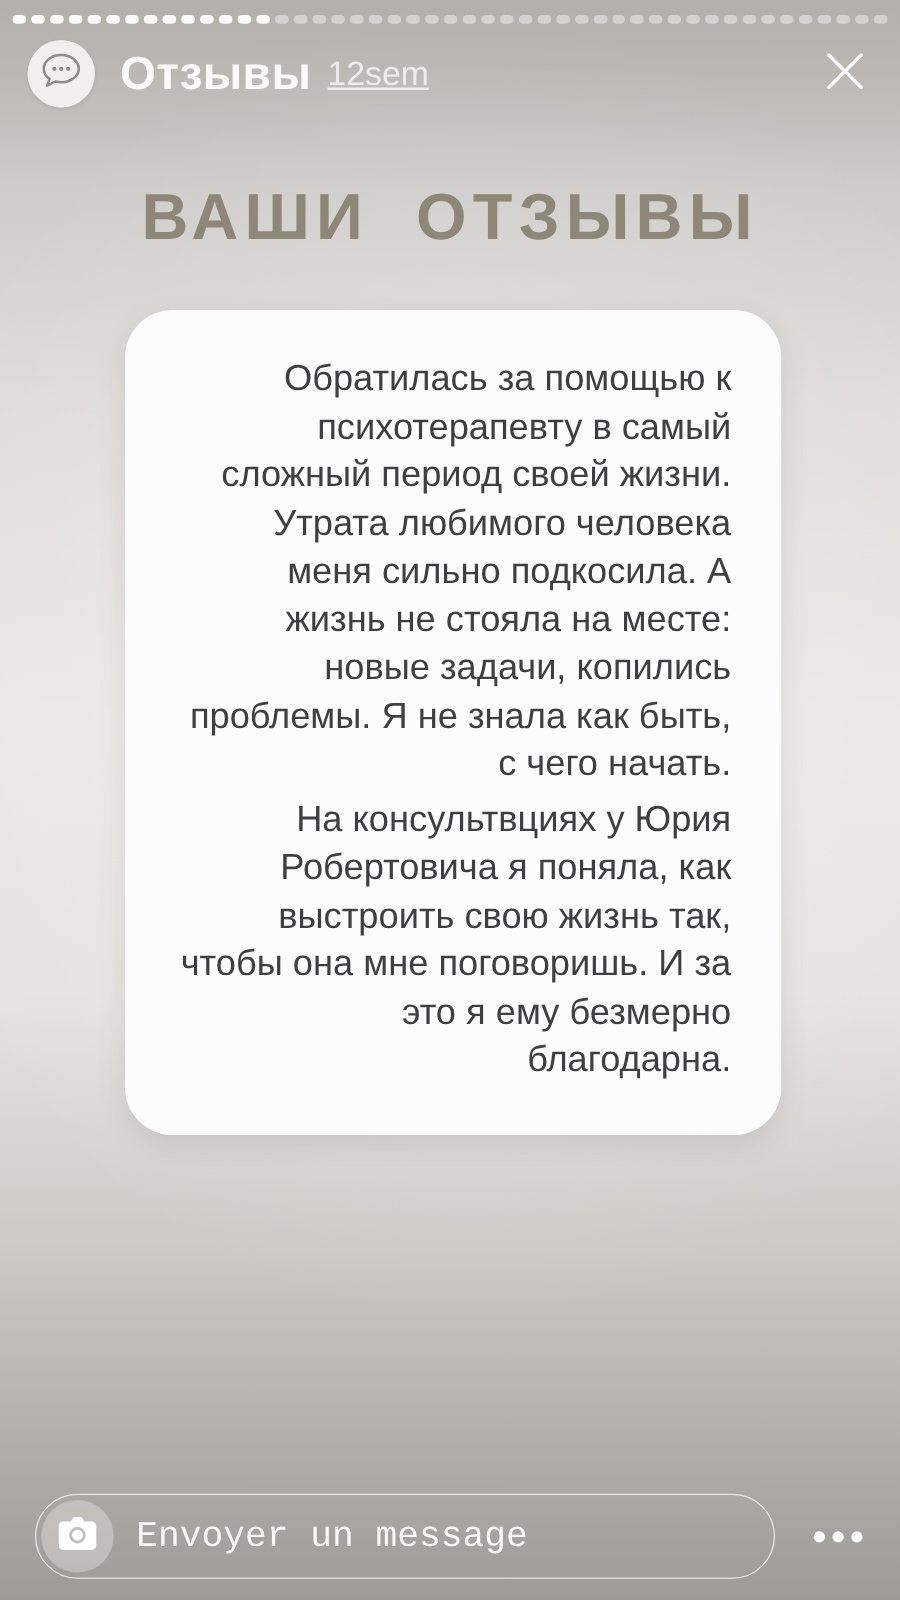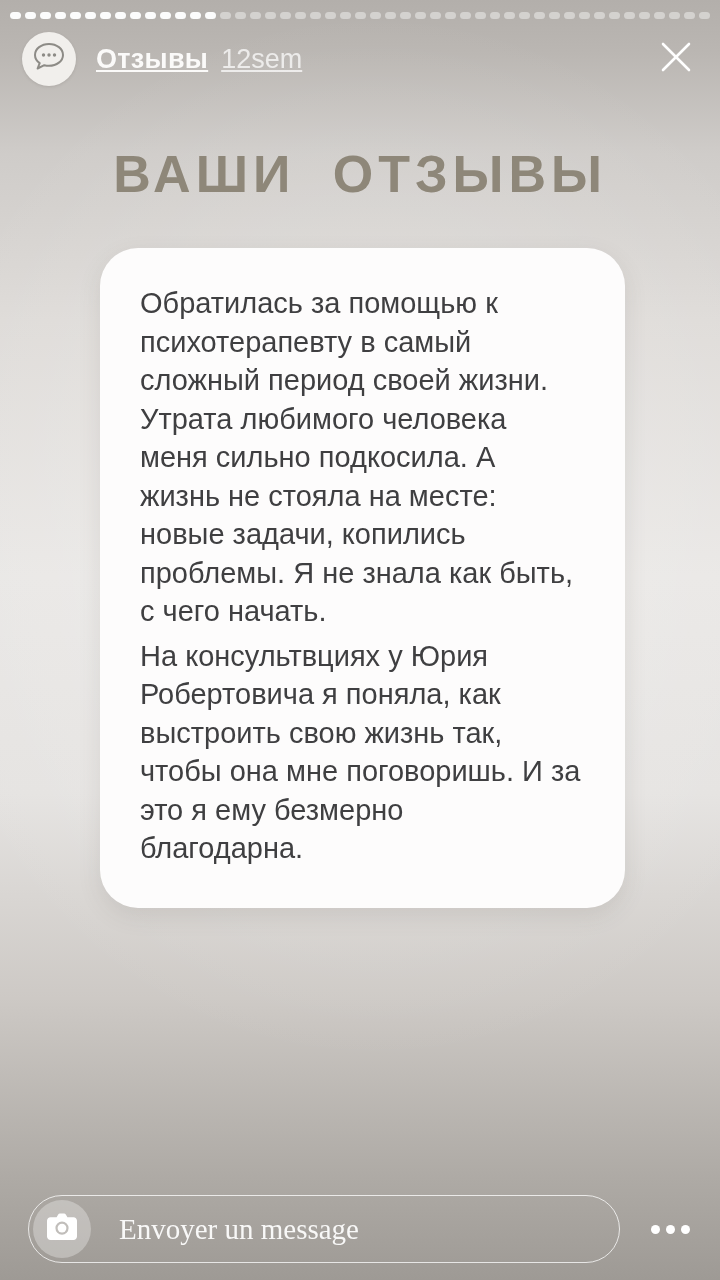--- a/index.html
+++ b/index.html
@@ -43,23 +43,22 @@
   }
   .avatar {
     width:54px; height:54px; border-radius:50%;
     background:#f1efec;
     display:flex; align-items:center; justify-content:center;
     flex-shrink:0;
     box-shadow:0 1px 3px rgba(100,95,90,0.18);
   }
   .username {
     margin-left:20px;
-    font-size:27px; font-weight:bold; color:#fbfaf9;
+    font-size:37px; font-weight:bold; color:#fbfaf9;
     letter-spacing:0.3px;
-    text-decoration:underline;
   }
   .timestamp {
     margin-left:13px;
     font-size:27px; font-weight:normal; color:rgba(255,255,255,0.72);text-decoration:underline;
   }
   .close-btn {
     margin-left:auto;
     width:44px; height:44px;
     display:flex; align-items:center; justify-content:center;
     cursor:pointer;
@@ -79,43 +78,44 @@
     position:absolute; left:100px; top:248px; width:525px;
     background:#fdfcfc;
     border-radius:38px;
     padding:36px 40px 40px 40px;
     box-shadow:0 8px 22px rgba(90,85,78,0.13);
   }
   .card p {
     font-size:29px; line-height:38.5px;
     color:#3f3f41;
     white-space:pre-line;
+    text-align:right;
   }
   .card p + p { margin-top:6px; }
 
   
   .composer-pill {
     position:absolute; left:28px; top:1195px; width:592px; height:68px;
     border:1.5px solid rgba(255,255,255,0.75);
     border-radius:34px;
     display:flex; align-items:center;
   }
   .camera-btn {
     width:58px; height:58px; border-radius:50%;
     margin-left:4px;
     background:rgba(255,255,255,0.30);
     display:flex; align-items:center; justify-content:center;
     flex-shrink:0;
     cursor:pointer;
   }
   .message-input {
     flex:1;
-    margin-left:28px; margin-right:10px;
+    margin-left:18px; margin-right:10px;
     background:transparent; border:none; outline:none;
-    font-family:Liberation Serif, serif;
+    font-family:Liberation Mono, monospace;
     font-size:29px; color:#ffffff;
   }
   .message-input::placeholder { color:rgba(255,255,255,0.92); opacity:1; }
   .more-btn {
     position:absolute; left:646px; top:1209px;
     width:48px; height:40px;
     display:flex; align-items:center; justify-content:center; gap:6px;
     cursor:pointer;
   }
   .dot { width:9px; height:9px; border-radius:50%; background:#ffffff; }

